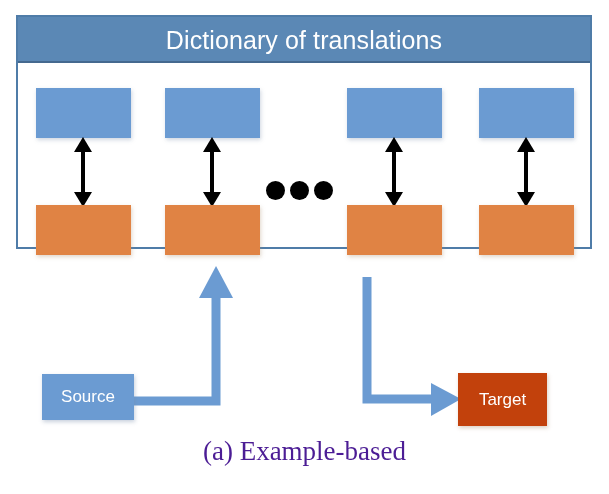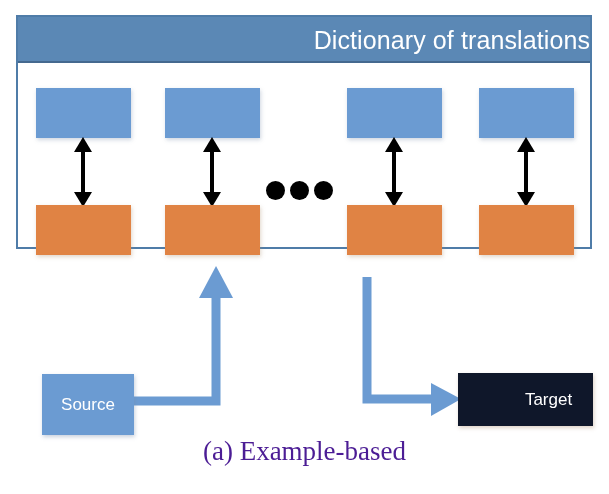--- a/index.html
+++ b/index.html
@@ -37,21 +37,21 @@
   .dict-header {
     position: absolute;
     left: 0;
     top: 0;
     width: 100%;
     height: 46px;
     background: #5b88b5;
     color: #ffffff;
     font-size: 25px;
     line-height: 46px;
-    text-align: right;
+    text-align: center;
     letter-spacing: 0.1px;
     box-sizing: border-box;
     border-bottom: 2px solid #44698f;
     white-space: nowrap;
   }
 
   .dict-body {
     position: absolute;
     left: 0;
     top: 46px;
@@ -133,32 +133,31 @@
     color: #ffffff;
     font-size: 17px;
     display: flex;
     align-items: center;
     justify-content: center;
   }
   .node-source {
     left: 42px;
     top: 124px;
     width: 92px;
-    height: 61px;
+    height: 46px;
     background: #6b9bd2;
     box-shadow: 1px 2px 4px rgba(120,140,170,0.4);
   }
   .node-target {
     left: 458px;
     top: 123px;
     width: 89px;
     height: 53px;
-    background: #0f172a;
+    background: #c2410c;
     box-shadow: 1px 2px 4px rgba(170,140,110,0.4);
-    padding-left: 46px;
   }
 
   .connector {
     position: absolute;
     left: 0;
     top: 0;
     width: 609px;
     height: 244px;
     overflow: visible;
   }

